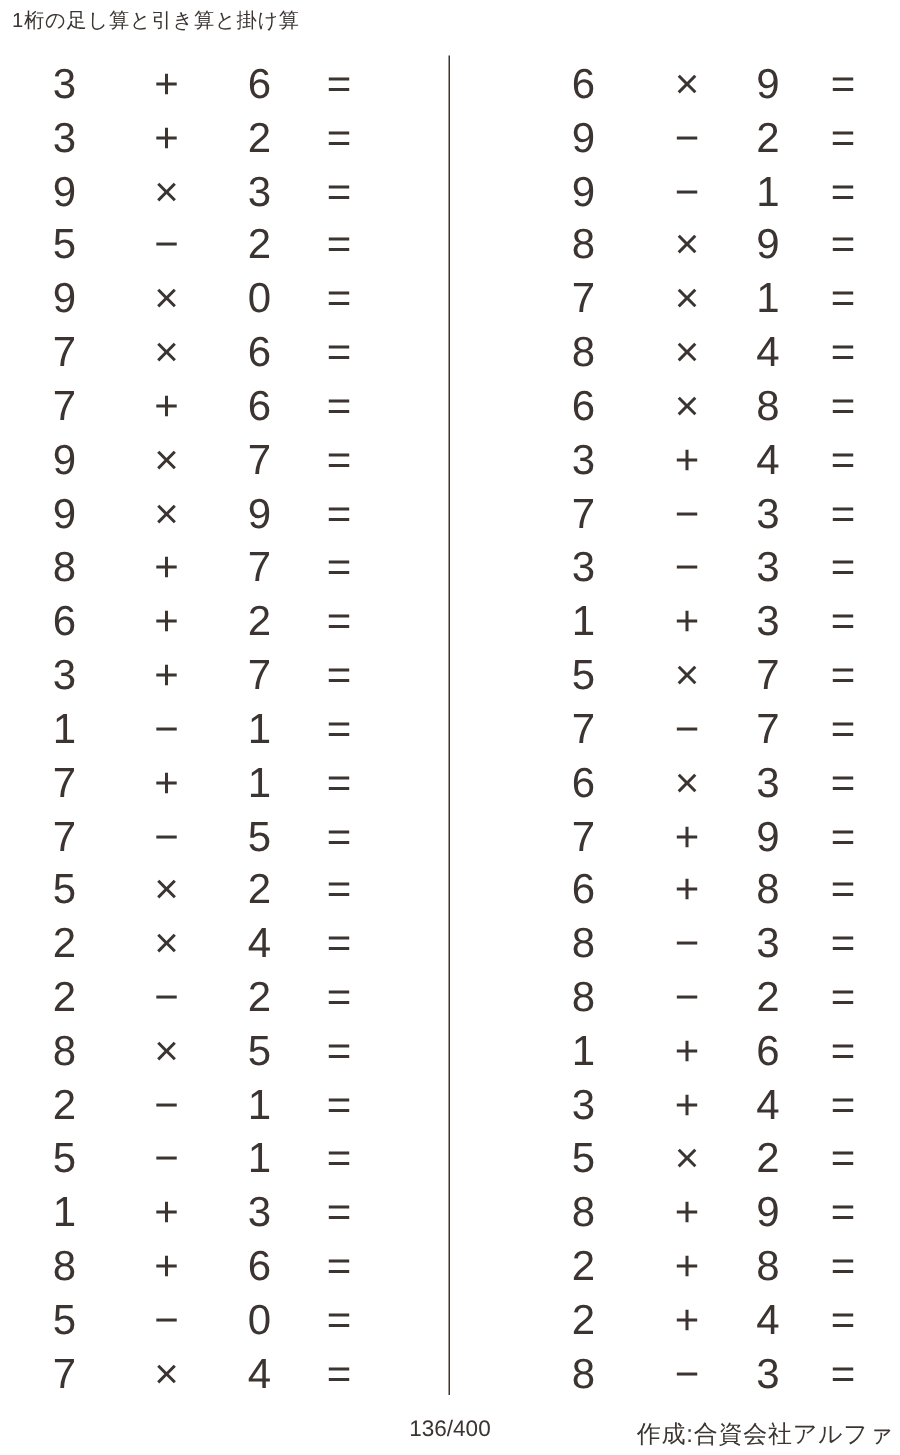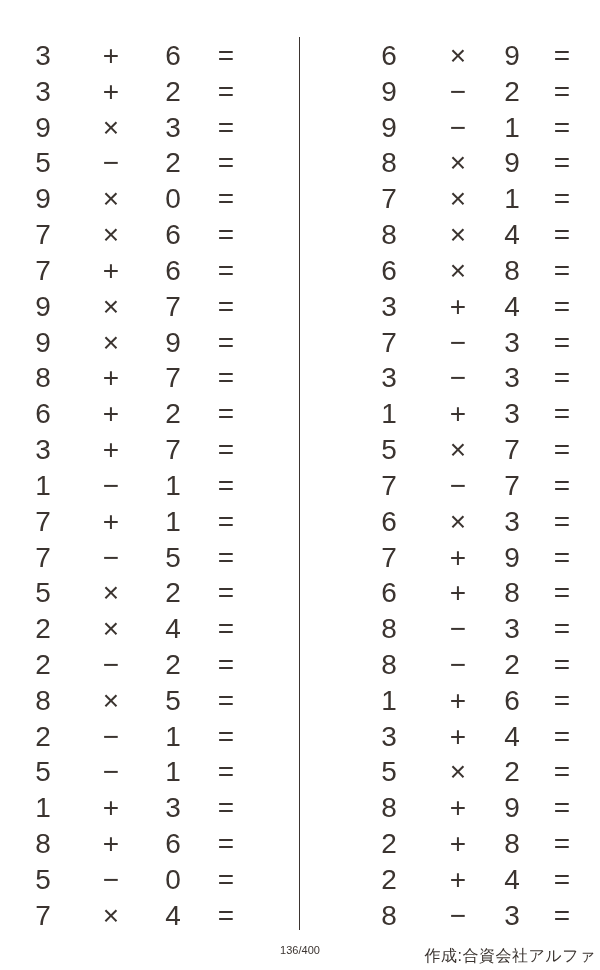--- a/index.html
+++ b/index.html
@@ -53,34 +53,35 @@
   .right .a  { left: 89px;  }
   .right .op { left: 158px; }
   .right .b  { left: 212px; }
   .right .eq { left: 262px; }
   .footer-page {
     position: absolute;
     left: 0;
     right: 0;
     top: 944px;
     text-align: center;
-    font-size: 11px;
+    font-size: 15px;
   }
   .footer-credit {
     position: absolute;
     right: 4px;
     top: 946px;
     font-size: 16px;
     letter-spacing: 0.5px;
   }
 </style>
 </head>
 <body>
 
 <div class="page">
+  <div class="title">1桁の足し算と引き算と掛け算</div>
   <div class="divider"></div>
   <div class="col left" id="col-left">
       <div class="row">
         <span class="a">3</span>
         <span class="op">+</span>
         <span class="b">6</span>
         <span class="eq">=</span>
       </div>
       <div class="row">
         <span class="a">3</span>

